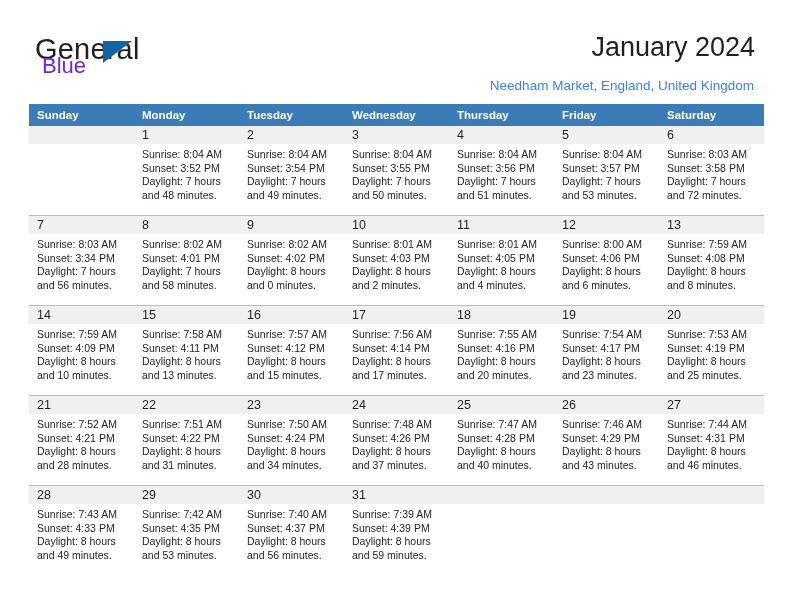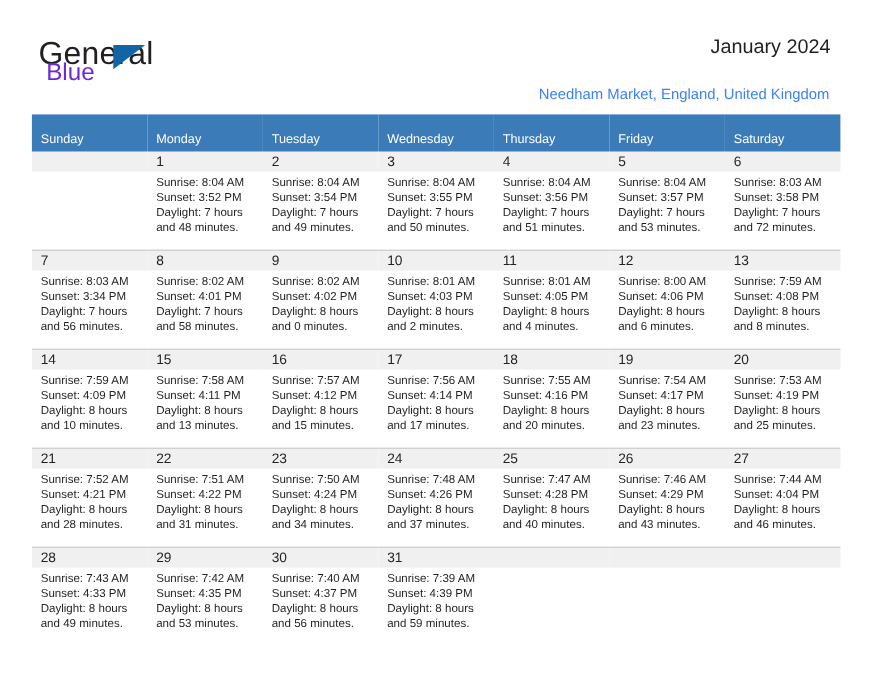--- a/index.html
+++ b/index.html
@@ -63,21 +63,21 @@
     width: 0;
     height: 0;
     border-left: 29px solid #1164a6;
     border-bottom: 22px solid transparent;
   }
 
   .title {
     position: absolute;
     right: 37px;
     top: 32px;
-    font-size: 18px;
+    font-size: 27px;
     color: #231f20;
     text-align: left;
     white-space: nowrap;
   }
   .subtitle {
     position: absolute;
     right: 38px;
     top: 78px;
     font-size: 13.5px;
     color: #3b82f6;
@@ -92,23 +92,23 @@
     top: 104px;
     width: 735px;
     border-collapse: collapse;
     table-layout: fixed;
   }
 
   .calendar th {
     background: #3b7cb8;
     color: #ffffff;
     font-size: 11.5px;
-    font-weight: normal;
+    font-weight: bold;
     text-align: left;
-    padding: 17px 0 5px 8px;
+    padding: 5px 0 5px 8px;
     height: 11px;
     border: none;
   }
 
   .calendar td {
     width: 105px;
     height: 89px;
     vertical-align: top;
     padding: 0;
     border: none;
@@ -485,21 +485,21 @@
                 <div>Daylight: 8 hours</div>
                 <div>and 43 minutes.</div>
               </div>
             </div>
           </td>
         <td>
             <div class="cell">
               <div class="daynum-band">27</div>
               <div class="cell-body">
                 <div>Sunrise: 7:44 AM</div>
-                <div>Sunset: 4:04 PM</div>
+                <div>Sunset: 4:31 PM</div>
                 <div>Daylight: 8 hours</div>
                 <div>and 46 minutes.</div>
               </div>
             </div>
           </td>
       </tr>
 
       <tr>
         <td>
             <div class="cell">

